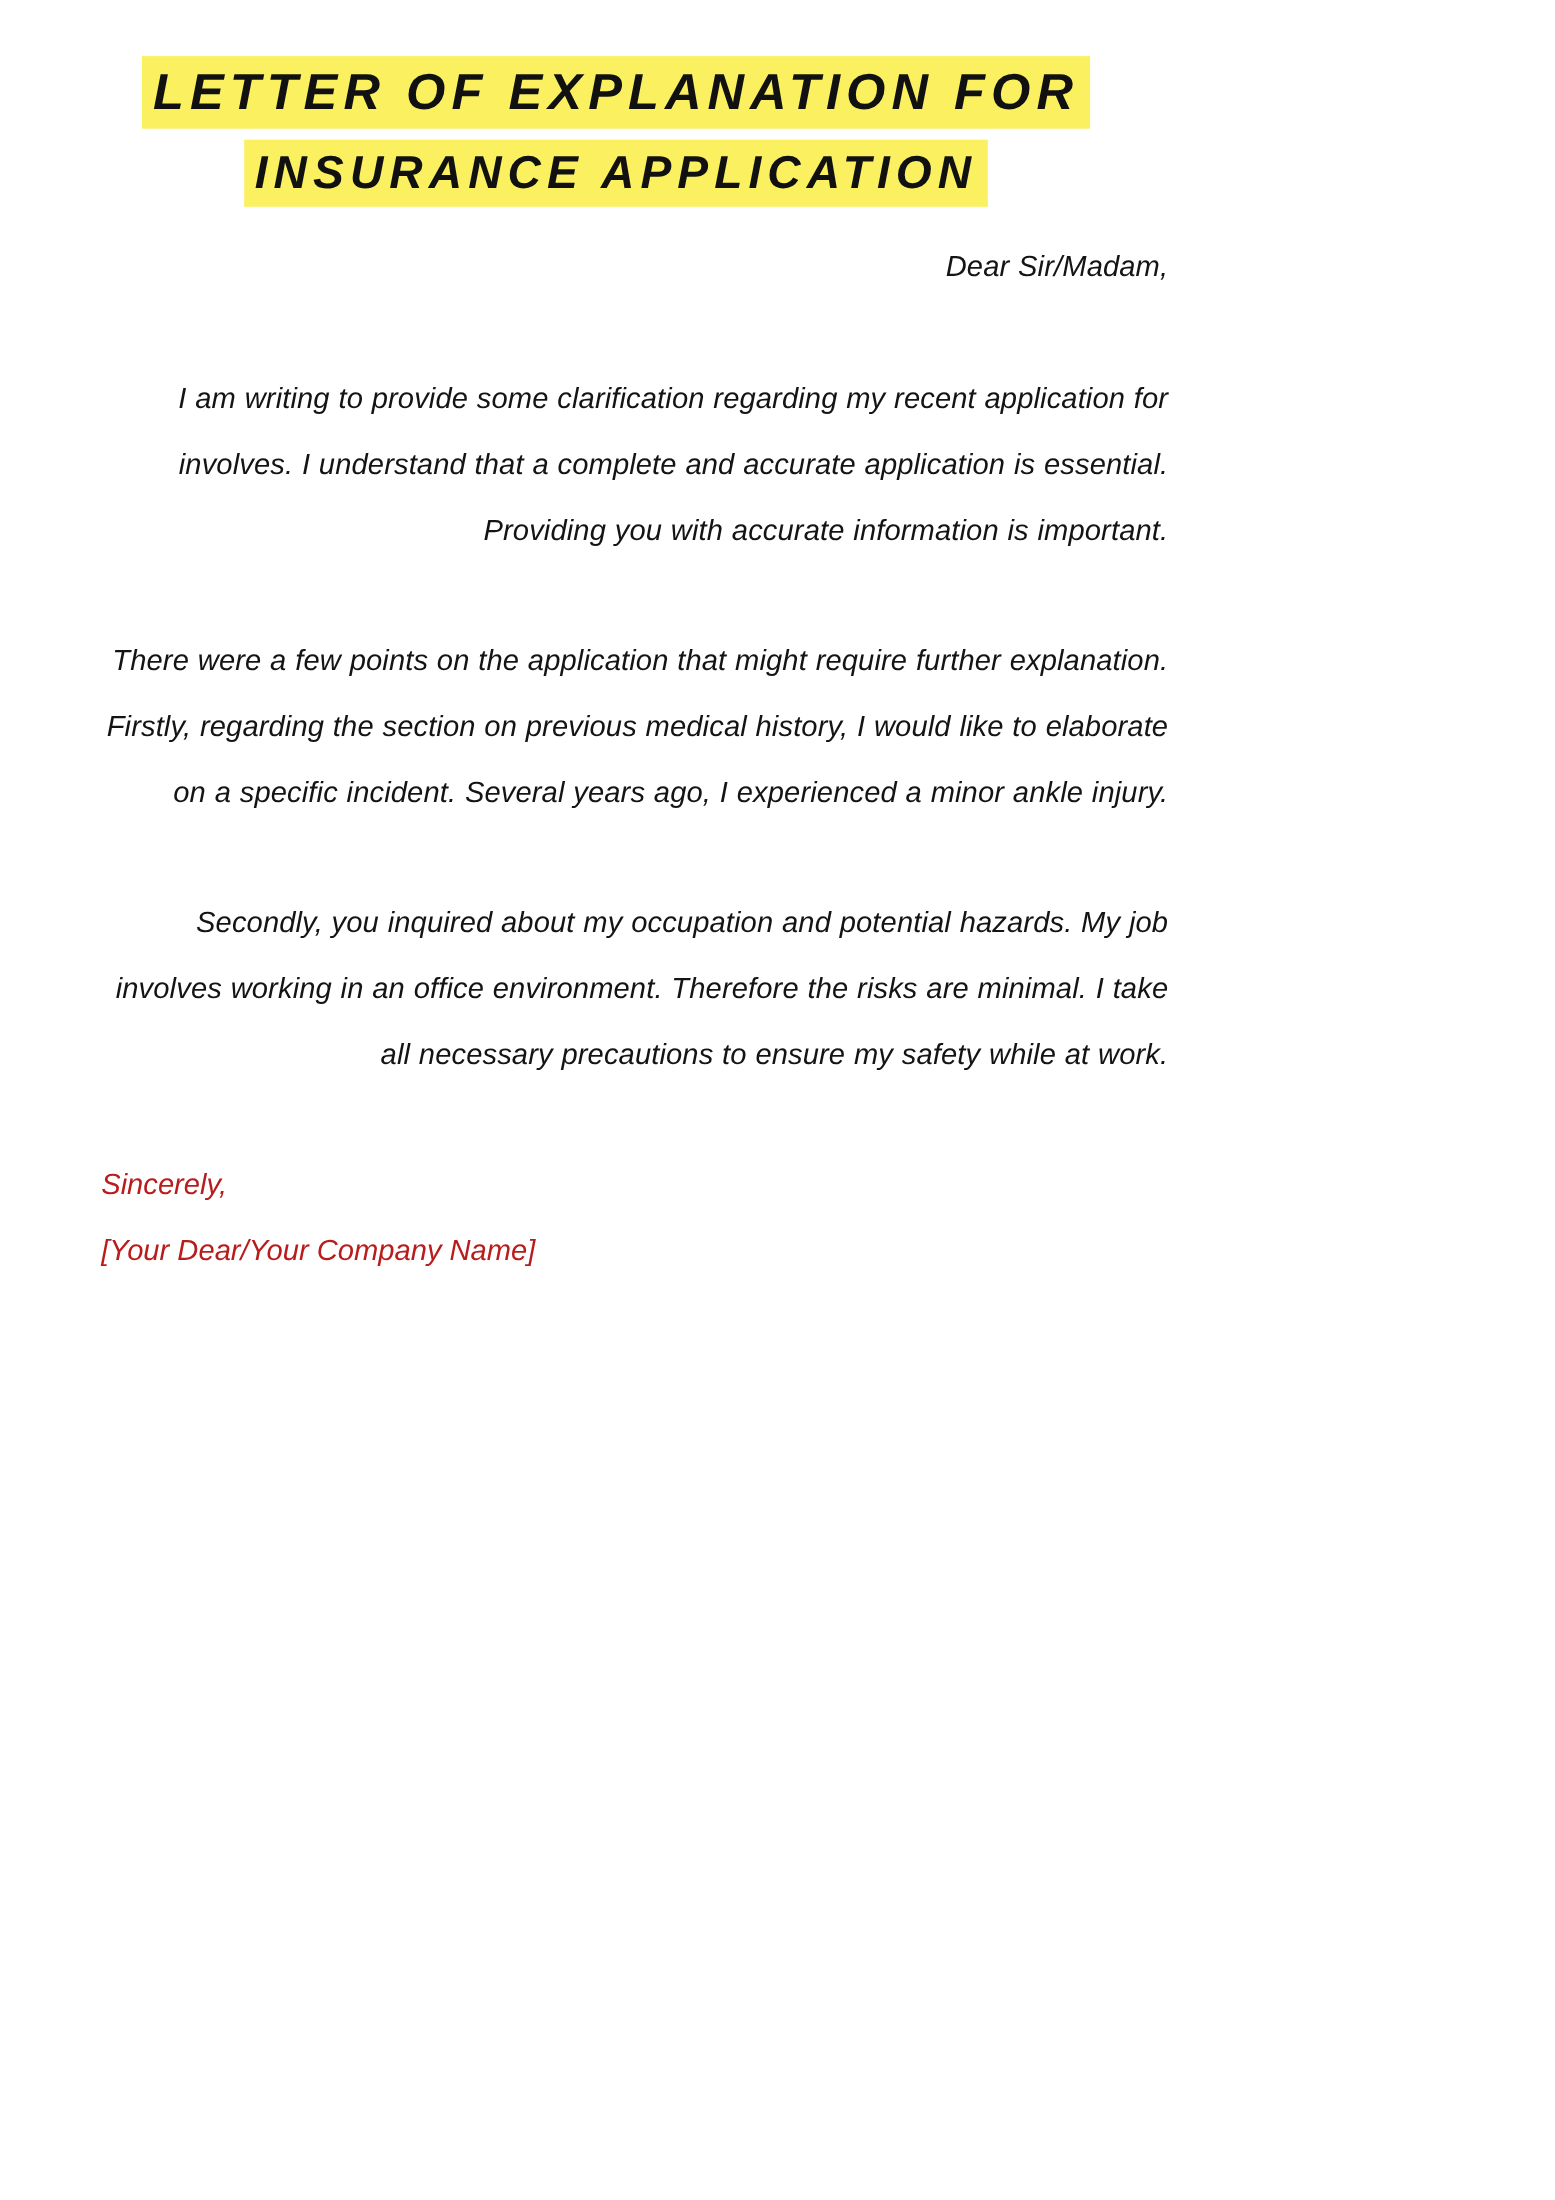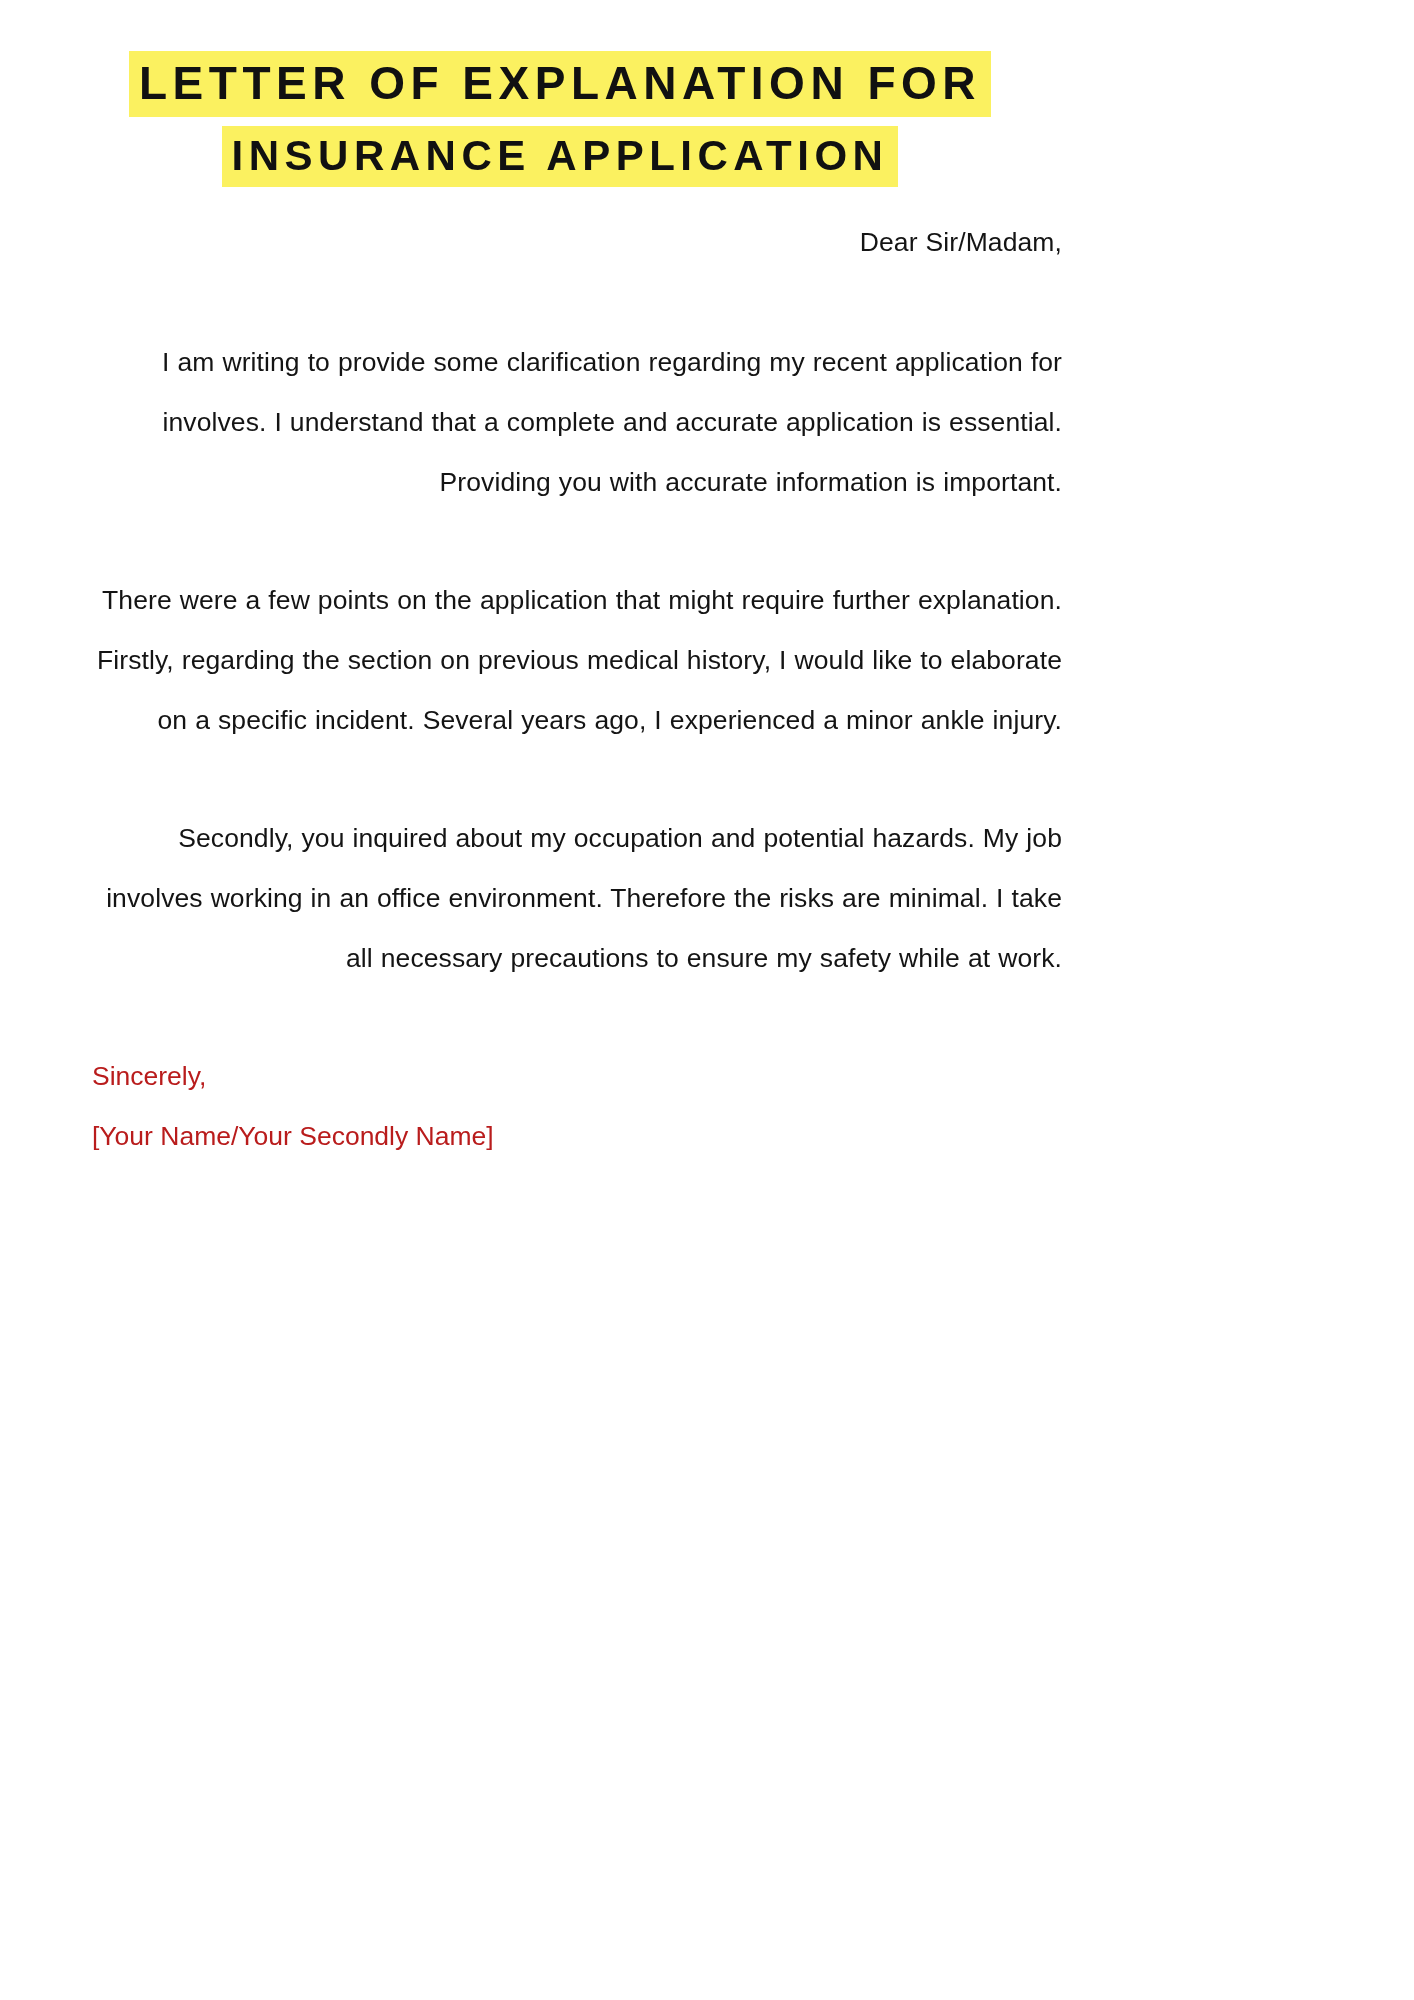--- a/index.html
+++ b/index.html
@@ -14,20 +14,21 @@
     -webkit-font-smoothing: antialiased;
   }
 
   .page {
     position: relative;
     width: 1414px;
     height: 1656px;
     background: #ffffff;
     box-sizing: border-box;
     overflow: hidden;
+    font-style: italic;
   }
 
   
   .title-block {
     position: absolute;
     left: 0;
     top: 52px;
     width: 1120px;
     text-align: center;
   }
@@ -129,20 +130,20 @@
 
     <p class="para">There were a few points on the application that might require further explanation. Firstly, regarding the section on previous medical history, I would like to elaborate on a specific incident. Several years ago, I experienced a minor ankle injury.</p>
 
     <div class="gap-md"></div>
 
     <p class="para">Secondly, you inquired about my occupation and potential hazards. My job involves working in an office environment. Therefore the risks are minimal. I take all necessary precautions to ensure my safety while at work.</p>
 
     <div class="gap-lg"></div>
 
     <p class="closing-line">Sincerely,</p>
-    <p class="closing-line">[Your Name/Your Secondly Name]</p>
+    <p class="closing-line">[Your Dear/Your Company Name]</p>
 
   </div>
 
   <div class="footer-rule"></div>
   <div class="footer-site">sampleletterhub.com</div>
 
 </div>
 
 </body></html>

